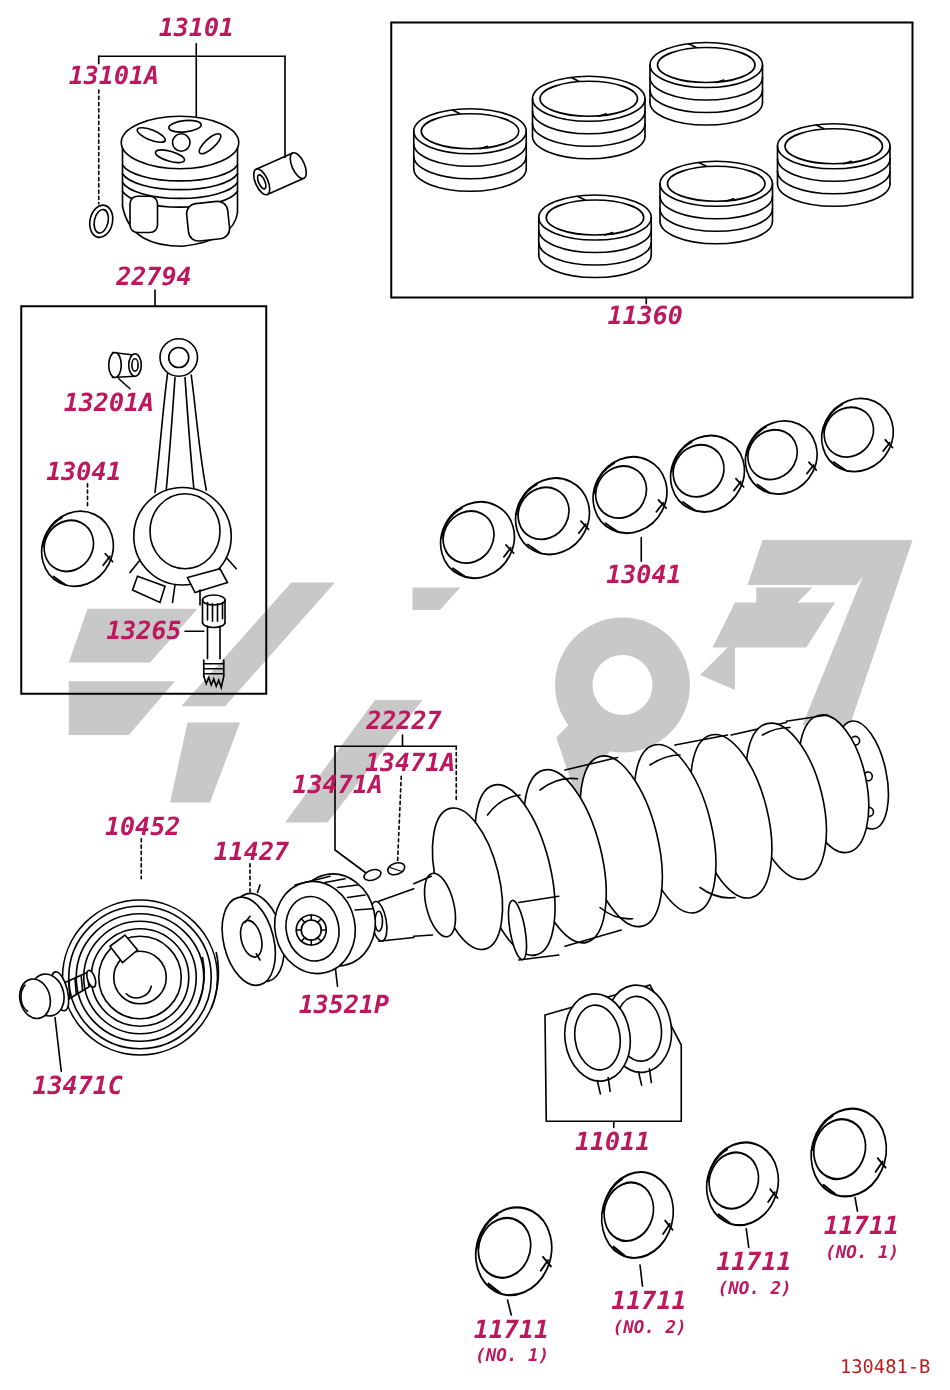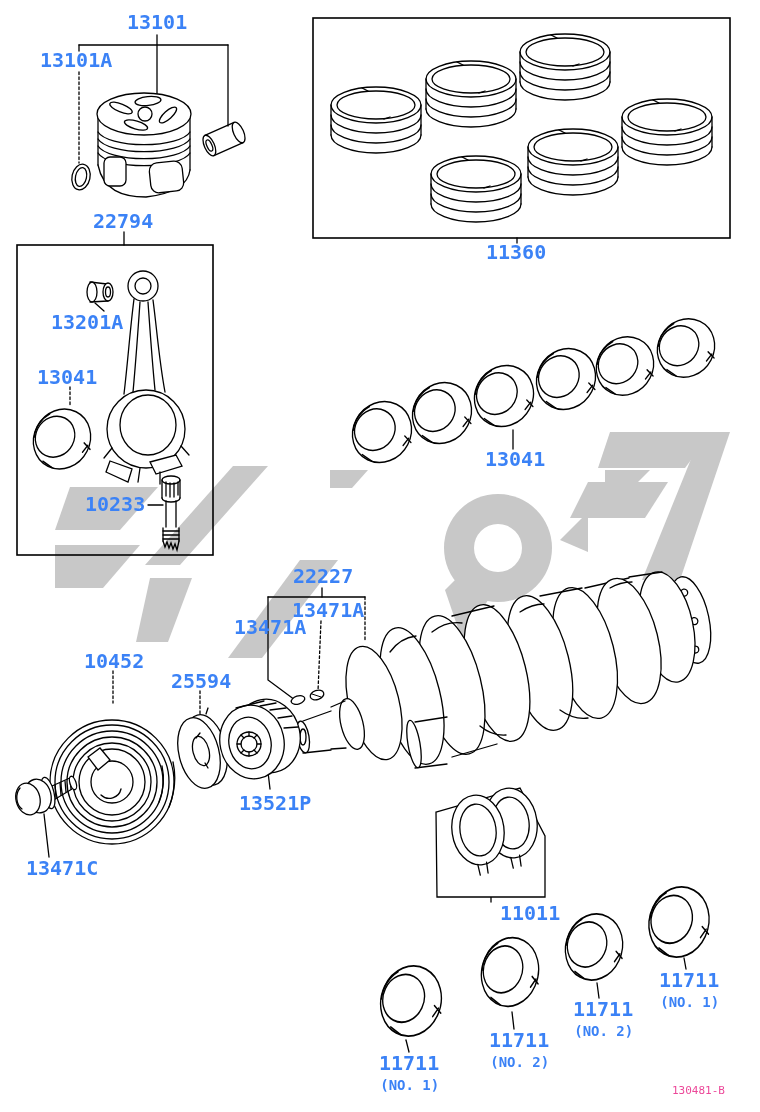--- a/index.html
+++ b/index.html
@@ -4,46 +4,46 @@
 <style>
   html,body{margin:0;padding:0;}
   body{
     width:760px;height:1112px;position:relative;overflow:hidden;
     background:#ffffff;
     font-family:"DejaVu Sans Mono","Liberation Mono",monospace;
   }
   #stage{position:absolute;left:0;top:0;width:760px;height:1112px;}
   .lbl{
     position:absolute;font-weight:bold;font-size:20px;line-height:1;
-    color:#3b82f6;white-space:nowrap;letter-spacing:0px;z-index:5;
+    color:#be185d;white-space:nowrap;letter-spacing:0px;z-index:5;font-style:italic;
   }
   .lbl .sub{display:block;font-size:14px;font-weight:bold;margin-top:5px;letter-spacing:0;text-align:right;}
   .l-13101 {left:127px;top:12px;}
-  .l-13101A{left:40px; top:50px;}
+  .l-13101A{left:55px; top:50px;}
   .l-13201 {left:93px; top:211px;}
   .l-13201A{left:51px; top:312px;}
   .l-13041L{left:37px; top:367px;}
   .l-13265 {left:85px; top:494px;}
   .l-13011 {left:486px;top:242px;}
   .l-13041M{left:485px;top:449px;}
   .l-13411 {left:293px;top:566px;}
   .l-13471Aa{left:292px;top:600px;background:#fff0;}
   .l-13471Ab{left:234px;top:617px;}
   .l-13471 {left:84px; top:651px;}
   .l-13567 {left:171px;top:671px;}
   .l-13521P{left:239px;top:793px;}
   .l-13471C{left:26px; top:858px;}
-  .l-11011 {left:460px;top:903px;margin-left:40px;}
+  .l-11011 {left:460px;top:903px;}
   .l-b1{left:379px;top:1053px;}
   .l-b2{left:489px;top:1030px;}
   .l-b3{left:573px;top:999px;}
   .l-b4{left:659px;top:970px;}
   .l-footer{
-    position:absolute;left:672px;top:1084px;font-size:11px;font-weight:normal;
-    color:#ec4899;letter-spacing:0;z-index:5;white-space:nowrap;
+    position:absolute;left:672px;top:1084px;font-size:15px;font-weight:normal;
+    color:#b91c1c;letter-spacing:0;z-index:5;white-space:nowrap;
   }
 </style>
 </head>
 <body>
 
 <div id="stage">
 <svg width="760" height="1112" viewBox="0 0 760 1112" xmlns="http://www.w3.org/2000/svg">
 
   <g fill="#c8c8c8" stroke="none">
     <polygon points="70,487 158,487 120,530 55,530"></polygon>
@@ -308,28 +308,28 @@
 
   </g>
 </svg>
 </div>
 
 <div class="lbl l-13101">13101</div>
 <div class="lbl l-13101A">13101A</div>
 <div class="lbl l-13201">22794</div>
 <div class="lbl l-13201A">13201A</div>
 <div class="lbl l-13041L">13041</div>
-<div class="lbl l-13265">10233</div>
+<div class="lbl l-13265">13265</div>
 <div class="lbl l-13011">11360</div>
 <div class="lbl l-13041M">13041</div>
 <div class="lbl l-13411">22227</div>
 <div class="lbl l-13471Aa">13471A</div>
 <div class="lbl l-13471Ab">13471A</div>
 <div class="lbl l-13471">10452</div>
-<div class="lbl l-13567">25594</div>
+<div class="lbl l-13567">11427</div>
 <div class="lbl l-13521P">13521P</div>
 <div class="lbl l-13471C">13471C</div>
 <div class="lbl l-11011">11011</div>
 
 <div class="lbl l-b1">
   <span>11711</span>
   <span class="sub">(NO. 1)</span>
 </div>
 <div class="lbl l-b2">
   <span>11711</span>

